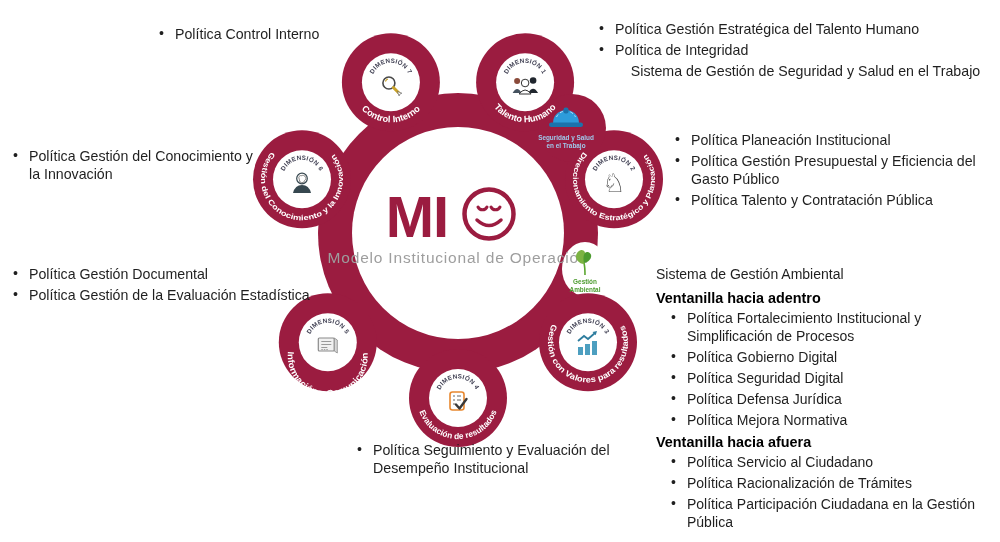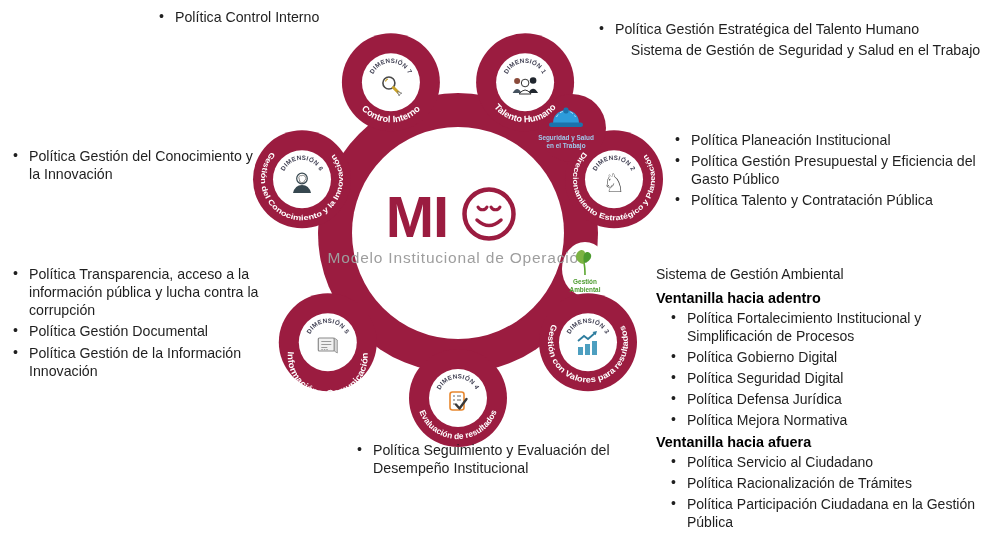--- a/index.html
+++ b/index.html
@@ -7,21 +7,21 @@
          font-family:"Liberation Sans",sans-serif;color:#1f1f1f;background:#fff;}
   .stage > svg{position:absolute;left:0;top:0;}
   svg text{font-family:"Liberation Sans",sans-serif;}
   .note{position:absolute;font-size:14.2px;line-height:1.27;}
   .note ul{list-style:none;margin:0;padding:0;}
   .note li{position:relative;padding-left:17px;margin-bottom:3.2px;}
   .note li::before{content:"\2022";position:absolute;left:1px;top:-1px;}
   .note .indent{padding-left:20px;margin-top:1px;text-align:center;}
   .note .bold{font-weight:bold;color:#000;margin:2px 0 3px;font-size:14.4px;}
   .note .plain{margin:0 0 5px;}
-  #note-ci{left:158px;top:8px;width:230px;}
+  #note-ci{left:158px;top:25px;width:230px;}
   #note-th{left:598px;top:20px;width:395px;}
   #note-de{left:674px;top:131px;width:302px;}
   #note-co{left:12px;top:147px;width:245px;}
   #note-tr{left:12px;top:265px;width:300px;}
   #note-ev{left:356px;top:441px;width:310px;}
   #note-va{left:656px;top:266px;width:352px;font-size:14px;}
   #note-va ul{margin-left:14px;}
 </style>
 </head>
 <body>
@@ -191,43 +191,43 @@
 
   <div class="note" id="note-ci">
     <ul>
       <li>Política Control Interno</li>
     </ul>
   </div>
 
   <div class="note" id="note-th">
     <ul>
       <li>Política Gestión Estratégica del Talento Humano</li>
+      <li>Política de Integridad</li>
     </ul>
     <div class="indent">Sistema de Gestión de Seguridad y Salud en el Trabajo</div>
   </div>
 
   <div class="note" id="note-de">
     <ul>
       <li>Política Planeación Institucional</li>
       <li>Política Gestión Presupuestal y Eficiencia del Gasto Público</li>
       <li>Política Talento y Contratación Pública</li>
     </ul>
   </div>
 
   <div class="note" id="note-co">
     <ul>
       <li>Política Gestión del Conocimiento y la Innovación</li>
     </ul>
   </div>
 
   <div class="note" id="note-tr">
     <ul>
-      <li>Política Transparencia, acceso a la información pública y lucha contra la corrupción</li>
       <li>Política Gestión Documental</li>
-      <li>Política Gestión de la Información Innovación</li>
+      <li>Política Gestión de la Evaluación Estadística</li>
     </ul>
   </div>
 
   <div class="note" id="note-ev">
     <ul>
       <li>Política Seguimiento y Evaluación del Desempeño Institucional</li>
     </ul>
   </div>
 
   <div class="note" id="note-va">

